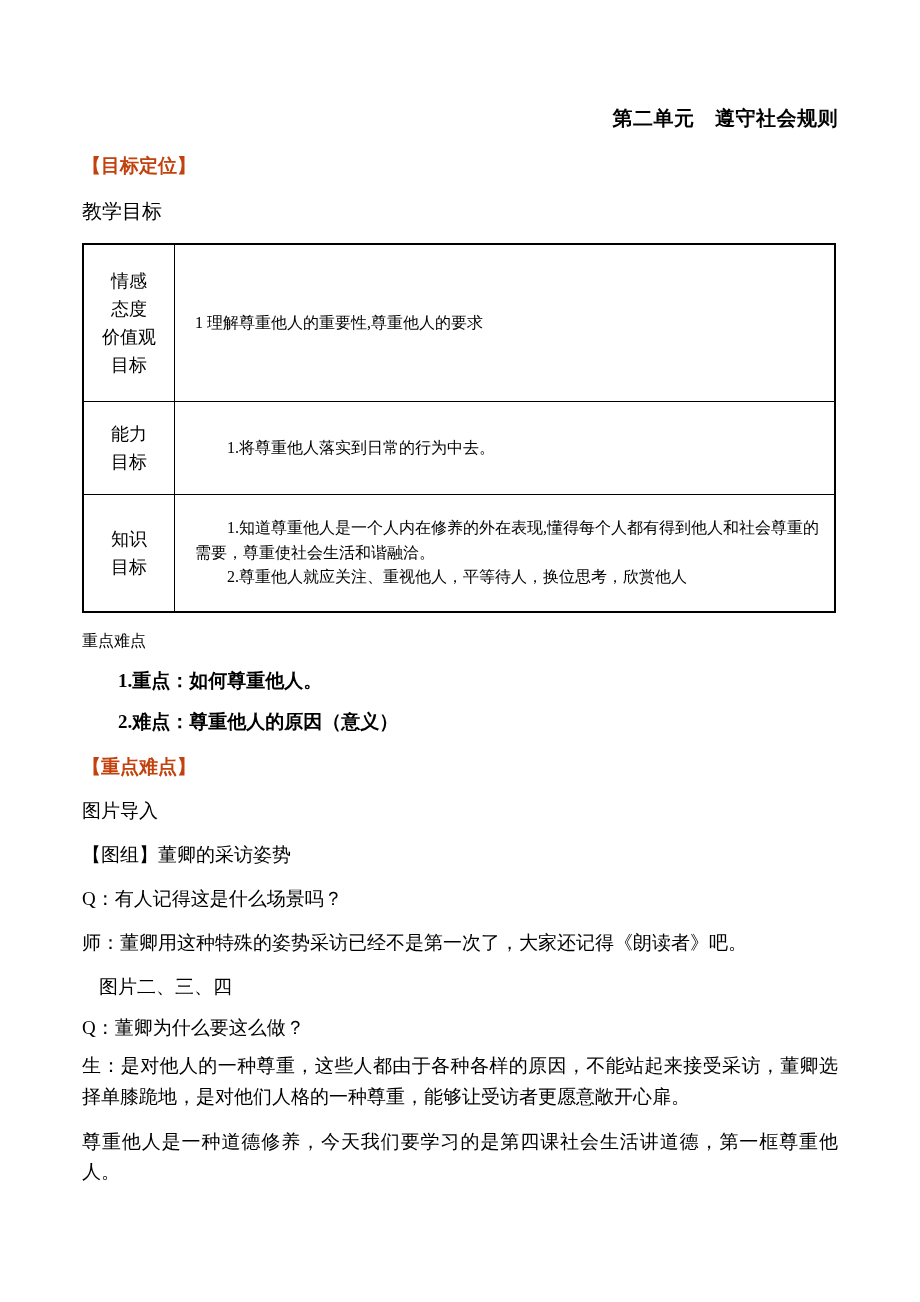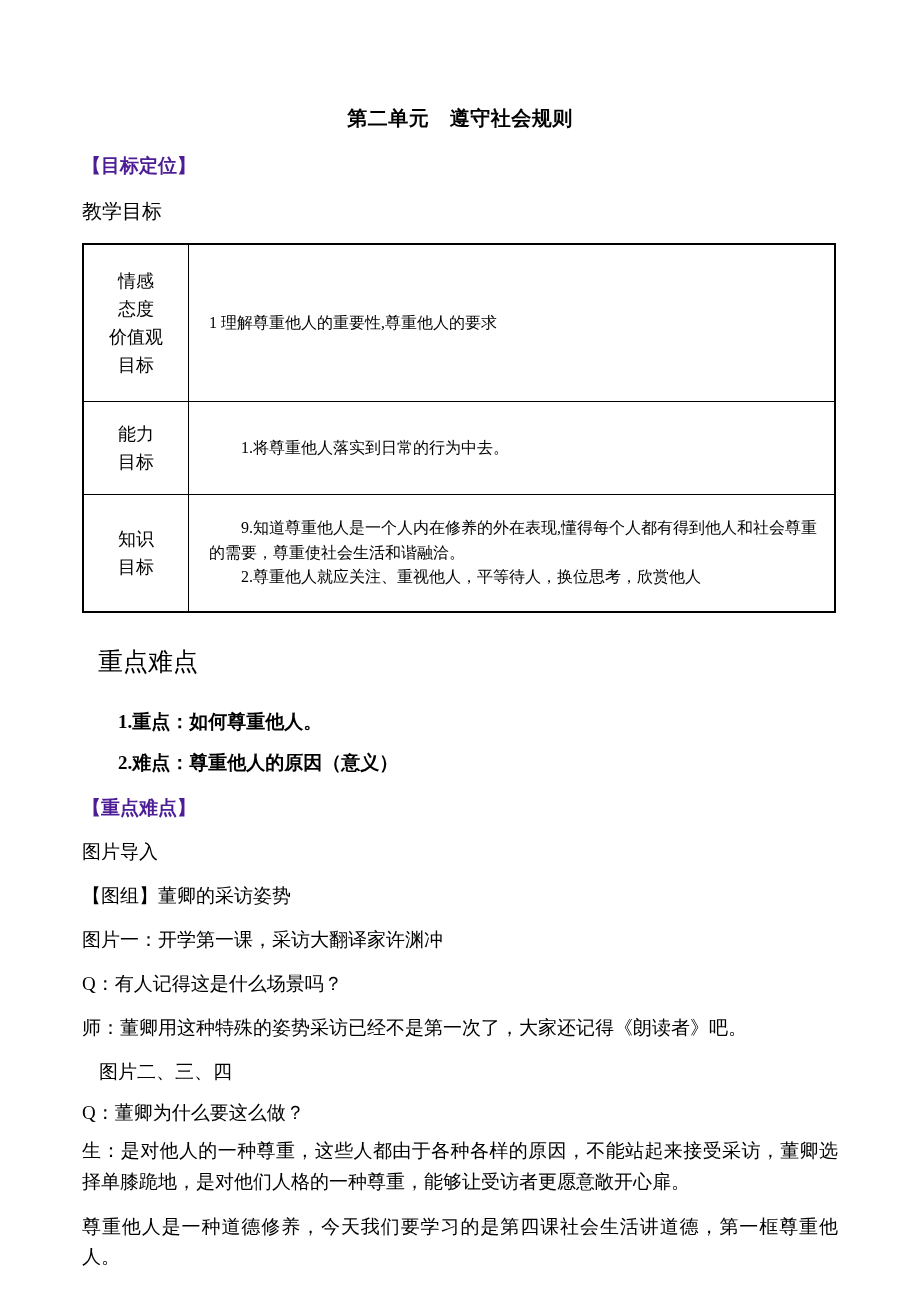--- a/index.html
+++ b/index.html
@@ -25,42 +25,42 @@
   }
   .content {
     position: absolute;
     left: 82px;
     top: 0;
     width: 756px;
   }
 
   
   .doc-title {
-    text-align: center;
+    text-align: right;
     font-size: 20px;
     font-weight: bold;
     line-height: 1.0;
     letter-spacing: 0.5px;
     margin: 0;
     padding-top: 108px;
     white-space: pre;
   }
   .doc-subtitle {
     text-align: center;
     font-size: 19px;
     font-weight: normal;
     line-height: 1.0;
     margin: 0;
     padding-top: 28px;
     white-space: pre;
   }
 
   
   .red-heading {
-    color: #4c1d95;
+    color: #c2410c;
     font-weight: bold;
     font-size: 19px;
     line-height: 1.0;
     margin: 0;
     white-space: pre;
   }
   .rh-goal   { padding-top: 28px; }
   .rh-proc   { padding-top: 26px; }
 
   
@@ -83,21 +83,21 @@
   .goal-table td {
     border: 1px solid #000000;
     vertical-align: middle;
     padding: 0;
   }
   .goal-table .col-label {
     width: 78px;
     text-align: center;
     font-size: 18px;
     line-height: 1.0;
-    padding: 6px 13px;
+    padding: 6px 6px;
     margin-left: 24px;
   }
   .goal-table .col-label .stack-line {
     display: block;
     padding: 5px 0;
     white-space: pre;
   }
   .goal-table .col-body {
     font-size: 16px;
     line-height: 1.55;
@@ -109,23 +109,23 @@
   }
   .goal-table .col-body .body-line.indent {
     text-indent: 2em;
   }
   .row-emotion .col-body { height: 144px; }
   .row-ability .col-body { height: 80px; }
   .row-knowledge .col-body { height: 104px; }
 
   
   .section-label {
-    font-size: 25px;
-    line-height: 1.0;
-    margin: 16px;
+    font-size: 16px;
+    line-height: 1.0;
+    margin: 0;
     white-space: pre;
   }
   .kp-label { padding-top: 20px; }
   .numbered-item {
     font-size: 19px;
     line-height: 1.0;
     margin: 0;
     padding-top: 22px;
     padding-left: 36px;
     white-space: pre;
@@ -189,40 +189,39 @@
             <span class="body-line indent">1.将尊重他人落实到日常的行为中去。</span>
           </td>
         </tr>
 
         <tr class="row-knowledge">
           <td class="col-label">
             <span class="stack-line">知识</span>
             <span class="stack-line">目标</span>
           </td>
           <td class="col-body">
-            <span class="body-line indent">9.知道尊重他人是一个人内在修养的外在表现,懂得每个人都有得到他人和社会尊重的需要，尊重使社会生活和谐融洽。</span>
+            <span class="body-line indent">1.知道尊重他人是一个人内在修养的外在表现,懂得每个人都有得到他人和社会尊重的需要，尊重使社会生活和谐融洽。</span>
             <span class="body-line indent">2.尊重他人就应关注、重视他人，平等待人，换位思考，欣赏他人</span>
           </td>
         </tr>
       </tbody>
     </table>
 
     <div class="section-label kp-label">重点难点</div>
 
     <div class="numbered-item">1.重点：如何尊重他人。</div>
 
     <div class="numbered-item">2.难点：尊重他人的原因（意义）</div>
 
     <div class="red-heading rh-proc">【重点难点】</div>
 
     <div class="body-para">图片导入</div>
 
     <div class="body-para">【图组】董卿的采访姿势</div>
 
-    <div class="body-para">图片一：开学第一课，采访大翻译家许渊冲</div>
 
     <div class="body-para">Q：有人记得这是什么场景吗？</div>
 
 
     <div class="body-para">师：董卿用这种特殊的姿势采访已经不是第一次了，大家还记得《朗读者》吧。</div>
 
     <div class="body-para indent1">图片二、三、四</div>
 
     <div class="body-para tight">Q：董卿为什么要这么做？</div>
 

